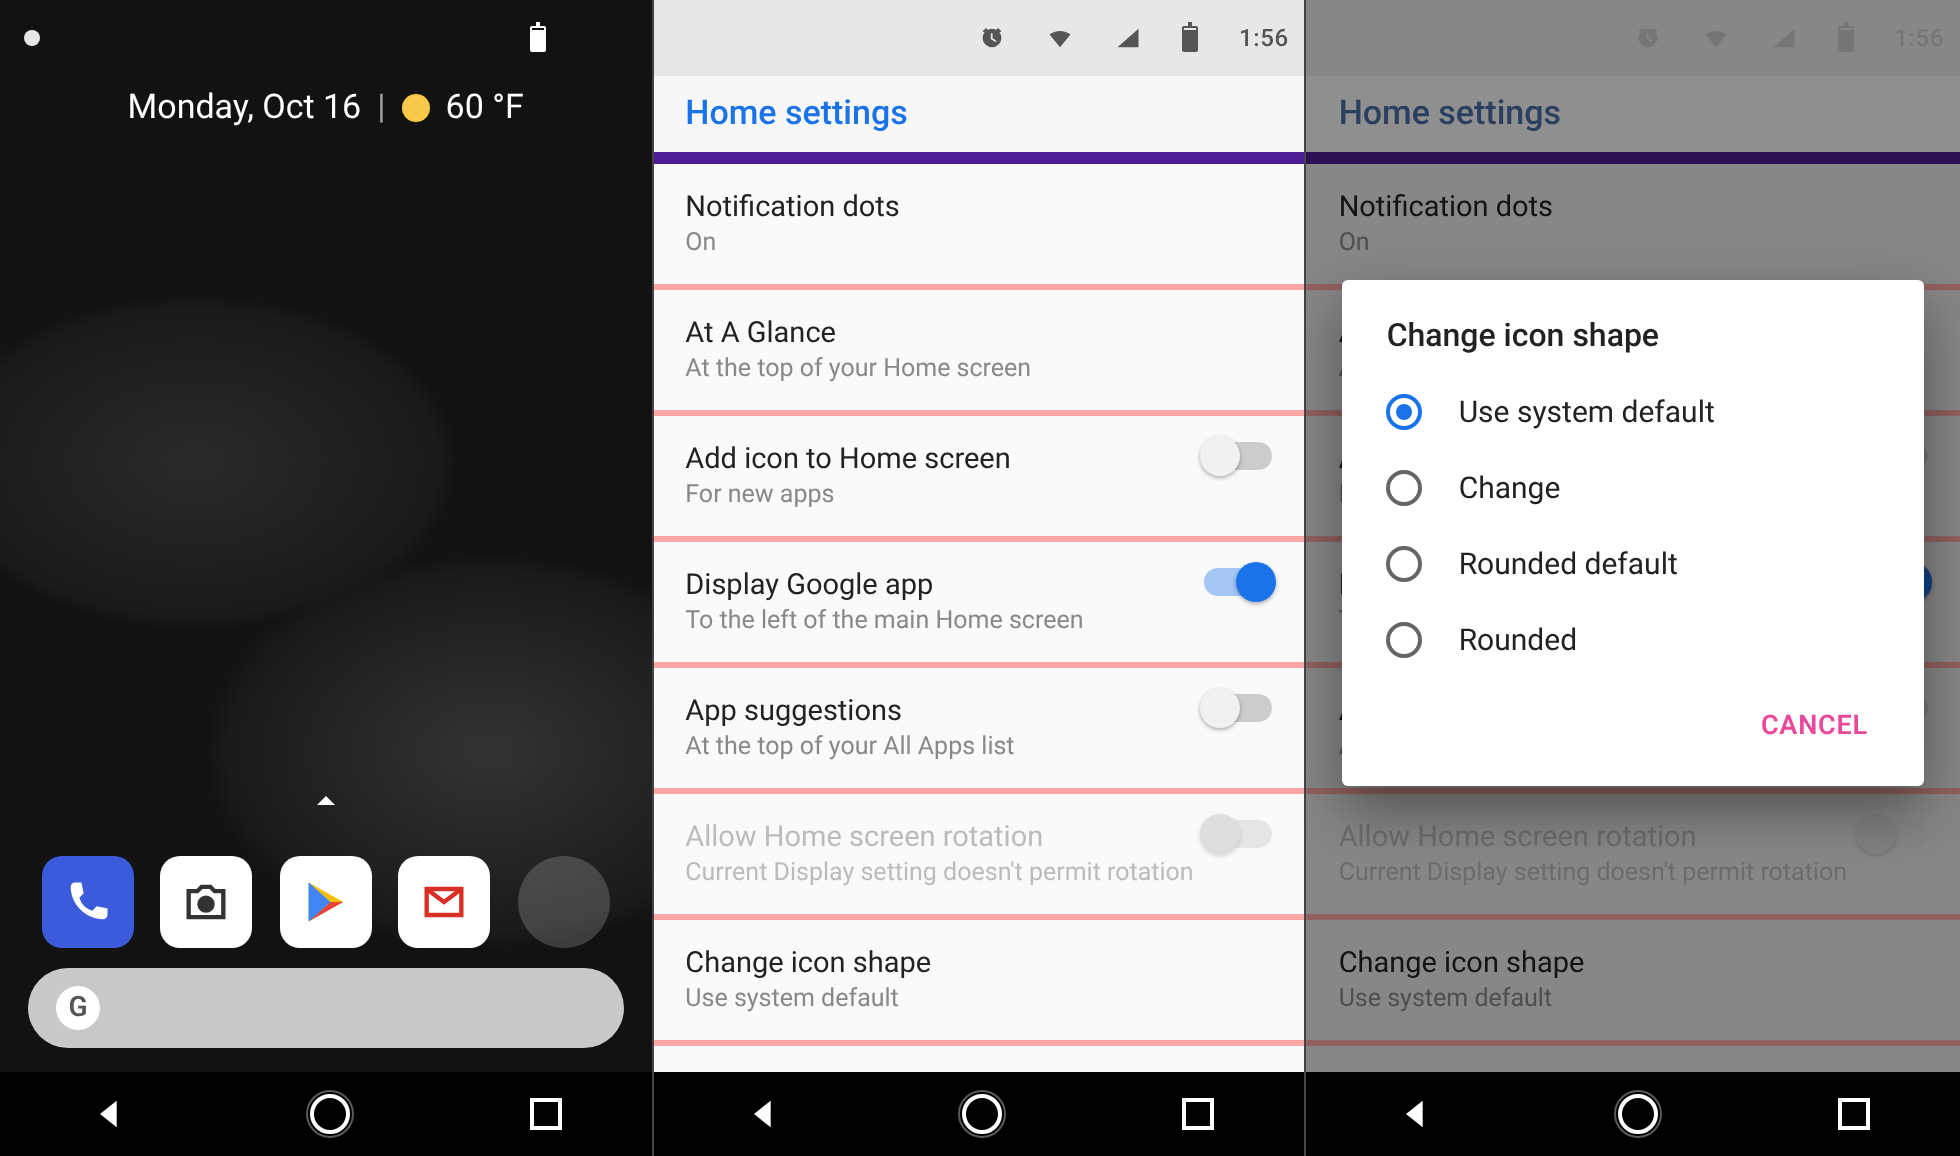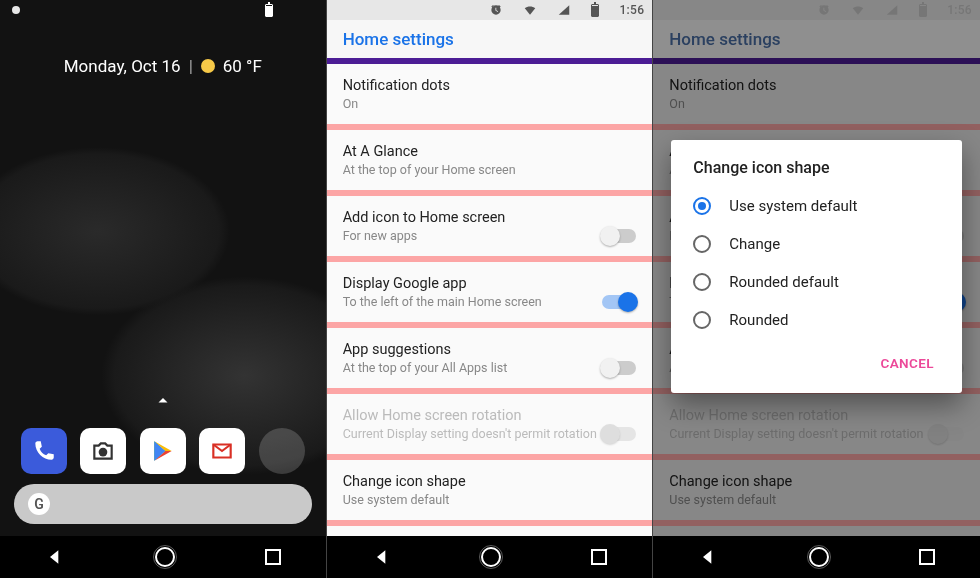--- a/index.html
+++ b/index.html
@@ -3,21 +3,21 @@
 <meta charset="utf-8">
 <style>
   * { box-sizing: border-box; margin: 0; padding: 0; }
   html, body { width: 980px; height: 578px; font-family: Roboto, "Helvetica Neue", Arial, sans-serif; background:#000; }
   .row { display:flex; width:980px; height:578px; }
   .phone { width:326.67px; height:578px; position:relative; overflow:hidden; }
   .phone:nth-child(1){ border-right:1px solid #444; }
   .phone:nth-child(2){ border-right:1px solid #444; }
 
   
-  .status { height:20px; display:flex; align-items:center; justify-content:flex-end; padding:0 8px; gap:20px; font-size:12px; }
+  .status { height:38px; display:flex; align-items:center; justify-content:flex-end; padding:0 8px; gap:20px; font-size:12px; }
   .status.light { color:#fff; }
   .status.dark  { color:#555; background:#e7e7e7; }
   .status.semi  { color:#ccc; }
   .status .left-spacer{ flex:1; }
   .status .dot{ width:8px; height:8px; border-radius:50%; background:currentColor; opacity:.9; margin-right:auto; margin-left:4px;}
   .status svg{ width:14px; height:14px; display:block; }
   .status .batt{ width:8px; height:13px; border:1px solid currentColor; border-radius:1px; position:relative; }
   .status .batt::before{ content:""; position:absolute; top:-3px; left:2px; width:2px; height:2px; background:currentColor;}
   .status .batt .fill{ position:absolute; bottom:0; left:0; right:0; height:85%; background:currentColor;}
   .status .time{ font-weight:500; letter-spacing:.3px;}
@@ -28,21 +28,21 @@
   .navbar svg{ width:20px; height:20px; display:block; }
   .navbar .circle{ width:20px; height:20px; border:2px solid #fff; border-radius:50%; position:relative;}
   .navbar .circle::after{ content:""; position:absolute; inset:-4px; border:1px solid rgba(255,255,255,.35); border-radius:50%;}
   .navbar .square{ width:16px; height:16px; border:2px solid #fff; }
 
   
   .home-bg{ position:absolute; inset:0; background:
      radial-gradient(ellipse 220px 140px at 30% 40%, #2a2a2a 0%, #1a1a1a 55%, transparent 60%),
      radial-gradient(ellipse 260px 180px at 75% 65%, #333 0%, #1a1a1a 50%, transparent 55%),
      #121212;}
-  .glance{ position:absolute; top:56px; left:0; right:0; text-align:center; color:#fff; font-size:17px; font-weight:400; display:flex; align-items:center; justify-content:center; gap:8px;}
+  .glance{ position:absolute; top:44px; left:0; right:0; text-align:center; color:#fff; font-size:17px; font-weight:400; display:flex; align-items:center; justify-content:center; gap:8px;}
   .glance .sep{ opacity:.6;}
   .glance .sun{ width:14px; height:14px; border-radius:50%; background:#f7c948; display:inline-block;}
   .arrow-up{ position:absolute; bottom:164px; left:50%; transform:translateX(-50%); color:#fff;}
   .arrow-up svg{ width:18px; height:18px;}
   .dock{ position:absolute; bottom:104px; left:0; right:0; display:flex; justify-content:space-around; padding:0 14px;}
   .app{ width:46px; height:46px; border-radius:10px; display:flex; align-items:center; justify-content:center; color:#fff;}
   .app svg{ width:26px; height:26px; }
   .app-phone{ background:#3b5bdb;}
   .app-camera{ background:#fff; color:#333;}
   .app-play{ background:#fff;}
@@ -50,21 +50,21 @@
   .app-folder{ background:rgba(255,255,255,.18); border-radius:50%; display:grid; grid-template-columns:1fr 1fr; grid-template-rows:1fr 1fr; gap:2px; padding:6px;}
   .app-folder .mini{ border-radius:4px;}
   .m1{background:#f03e3e;} .m2{background:#37b24d;} .m3{background:#fcc419;} .m4{background:#1c7ed6;}
   .searchbar{ position:absolute; bottom:54px; left:14px; right:14px; height:40px; background:#c9c9c9; border-radius:20px; display:flex; align-items:center; padding:0 14px;}
   .searchbar .g{ width:22px; height:22px; border-radius:50%; background:#fff; color:#555; font-weight:600; font-size:14px; display:flex; align-items:center; justify-content:center;}
 
   
   .settings{ position:absolute; inset:0; background:#fafafa; display:flex; flex-direction:column;}
   .settings .header{ height:44px; display:flex; align-items:center; padding:0 16px; color:#1a73e8; font-size:17px; font-weight:500; border-bottom:6px solid #4c1d95; background:#f7f7f7;}
   .list{ flex:1; overflow:hidden;}
-  .item{ padding:13px 16px; border-bottom:6px solid #fca5a5; display:flex; align-items:flex-end; }
+  .item{ padding:13px 16px; border-bottom:3px solid #fca5a5; display:flex; align-items:flex-start; }
   .item .txt{ flex:1; }
   .item .title{ font-size:14.5px; color:#222; }
   .item .sub{ font-size:12.5px; color:#888; margin-top:2px;}
   .item.disabled .title, .item.disabled .sub{ color:#bbb;}
   .toggle{ width:34px; height:14px; border-radius:10px; background:#ccc; position:relative;}
   .toggle .knob{ position:absolute; top:-3px; left:-2px; width:20px; height:20px; border-radius:50%; background:#f1f1f1; box-shadow:0 1px 2px rgba(0,0,0,.3);}
   .toggle.on{ background:#a3c6f5;}
   .toggle.on .knob{ left:auto; right:-2px; background:#1a73e8;}
   .toggle.disabled{ background:#e5e5e5;}
   .toggle.disabled .knob{ background:#dedede; box-shadow:0 1px 2px rgba(0,0,0,.15);}

